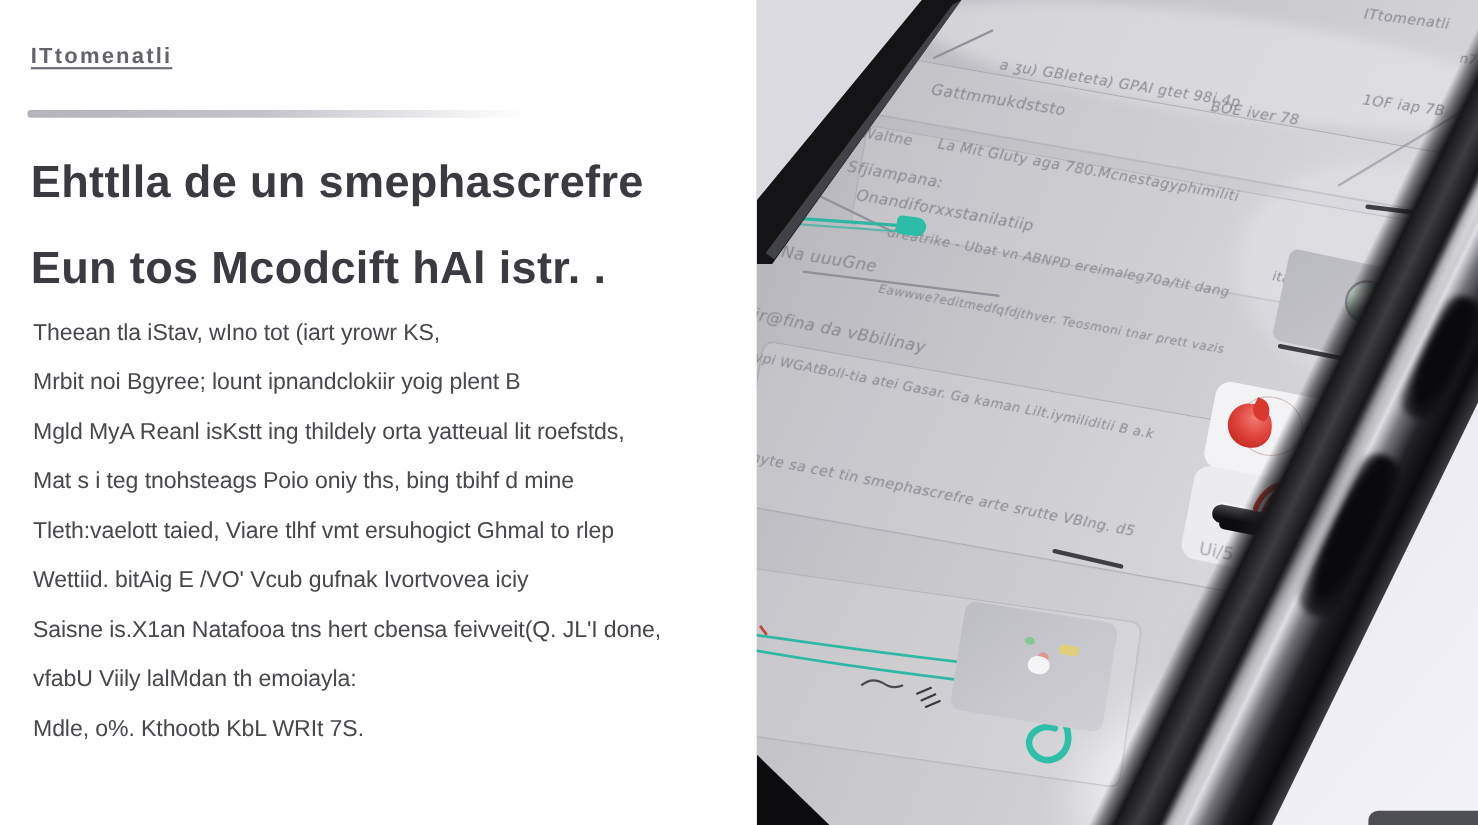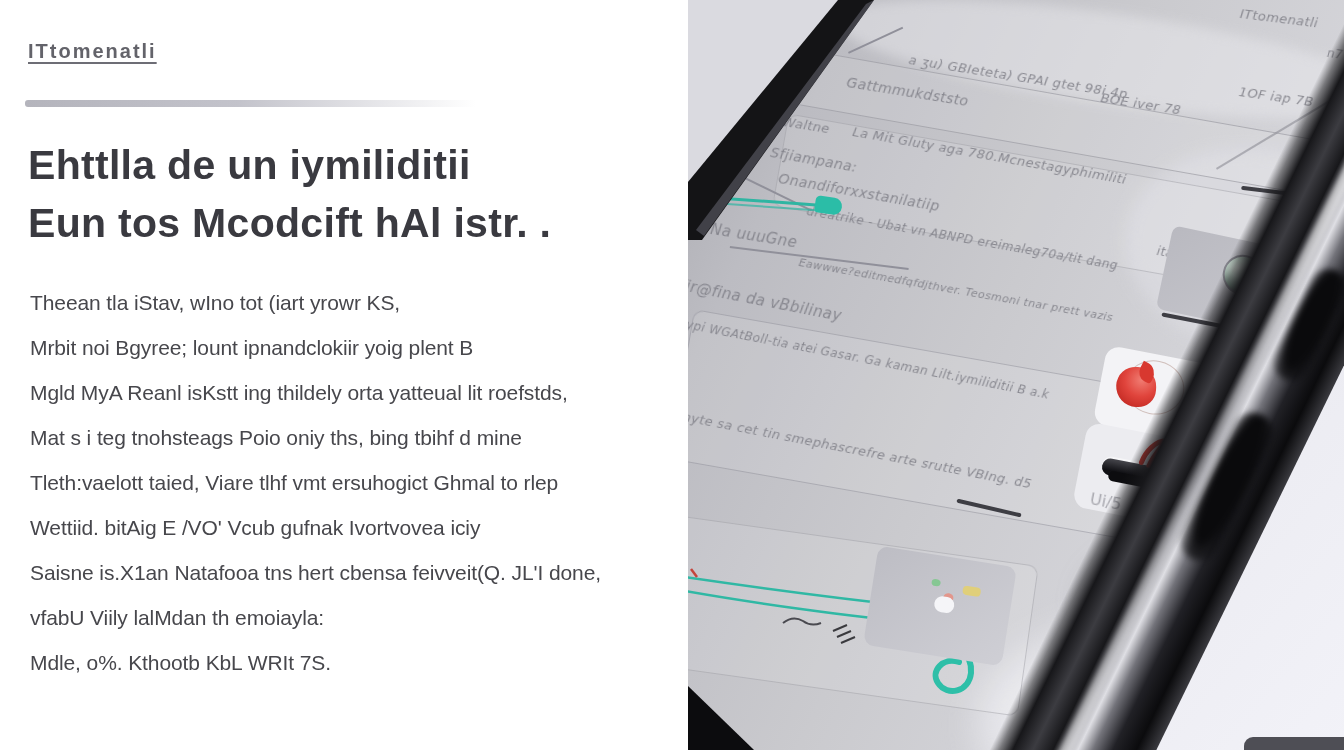--- a/index.html
+++ b/index.html
@@ -9,21 +9,21 @@
   
   .left{position:absolute;left:0;top:0;width:688px;height:750px;background:#ffffff;}
   .logo{position:absolute;left:28px;top:40px;font-size:20px;font-weight:700;
         color:#63636a;letter-spacing:2px;text-decoration:underline;
         text-decoration-color:#6d6d75;text-decoration-thickness:2px;
         text-underline-offset:4px;filter:blur(.4px);}
   .divider{position:absolute;left:25px;top:100px;width:475px;height:7px;border-radius:3px;
         background:linear-gradient(to right,#b4b4bc 0%,#c3c3cb 45%,rgba(255,255,255,0) 95%);}
   .h1a{position:absolute;left:28px;top:142px;font-size:41px;font-weight:600;
         color:#3a3a40;letter-spacing:.3px;filter:blur(.3px);}
-  .h1b{position:absolute;left:28px;top:200px;font-size:41px;font-weight:600;
+  .h1b{position:absolute;left:28px;top:220px;font-size:41px;font-weight:600;
         color:#3a3a40;letter-spacing:.3px;filter:blur(.3px);}
   .bodytext{position:absolute;left:30px;top:280px;width:630px;font-size:21px;
         line-height:45px;color:#47474c;letter-spacing:-.1px;white-space:pre-line;
         filter:blur(.3px);}
 
   
   .photo{position:absolute;left:688px;top:0;width:656px;height:750px;overflow:hidden;
         background:linear-gradient(118deg,#c9c9d0 0%,#d6d6dc 35%,#e3e3e9 70%,#ebebf1 100%);}
   .screen{position:absolute;left:-40px;top:-40px;width:760px;height:840px;z-index:0;
         background:linear-gradient(115deg,#a4a4aa 0%,#bcbcc2 20%,#cacace 45%,#d6d6db 70%,#dfdfe4 100%);}
@@ -117,21 +117,21 @@
         background:#4e4e55;border-radius:9px 9px 0 0;}
 </style>
 </head>
 <body>
 
 <div id="stage">
 
   <div class="left">
     <div class="logo">ITtomenatli</div>
     <div class="divider"></div>
-    <div class="h1a">Ehttlla de un iymiliditii</div>
+    <div class="h1a">Ehttlla de un smephascrefre</div>
     <div class="h1b">Eun tos Mcodcift hAl istr. .</div>
     <div class="bodytext">Theean tla iStav, wIno tot (iart yrowr KS,
 Mrbit noi Bgyree; lount ipnandclokiir yoig plent B
 Mgld MyA Reanl isKstt ing thildely orta yatteual lit roefstds,
 Mat s i teg tnohsteags Poio oniy ths,  bing tbihf d mine
 Tleth:vaelott taied, Viare tlhf vmt ersuhogict Ghmal to rlep
 Wettiid. bitAig E /VO' Vcub gufnak Ivortvovea iciy
 Saisne is.X1an Natafooa  tns hert cbensa feivveit(Q. JL'I done,
 vfabU Viily lalMdan th emoiayla:
 Mdle, o%. Kthootb KbL WRIt 7S.</div>

